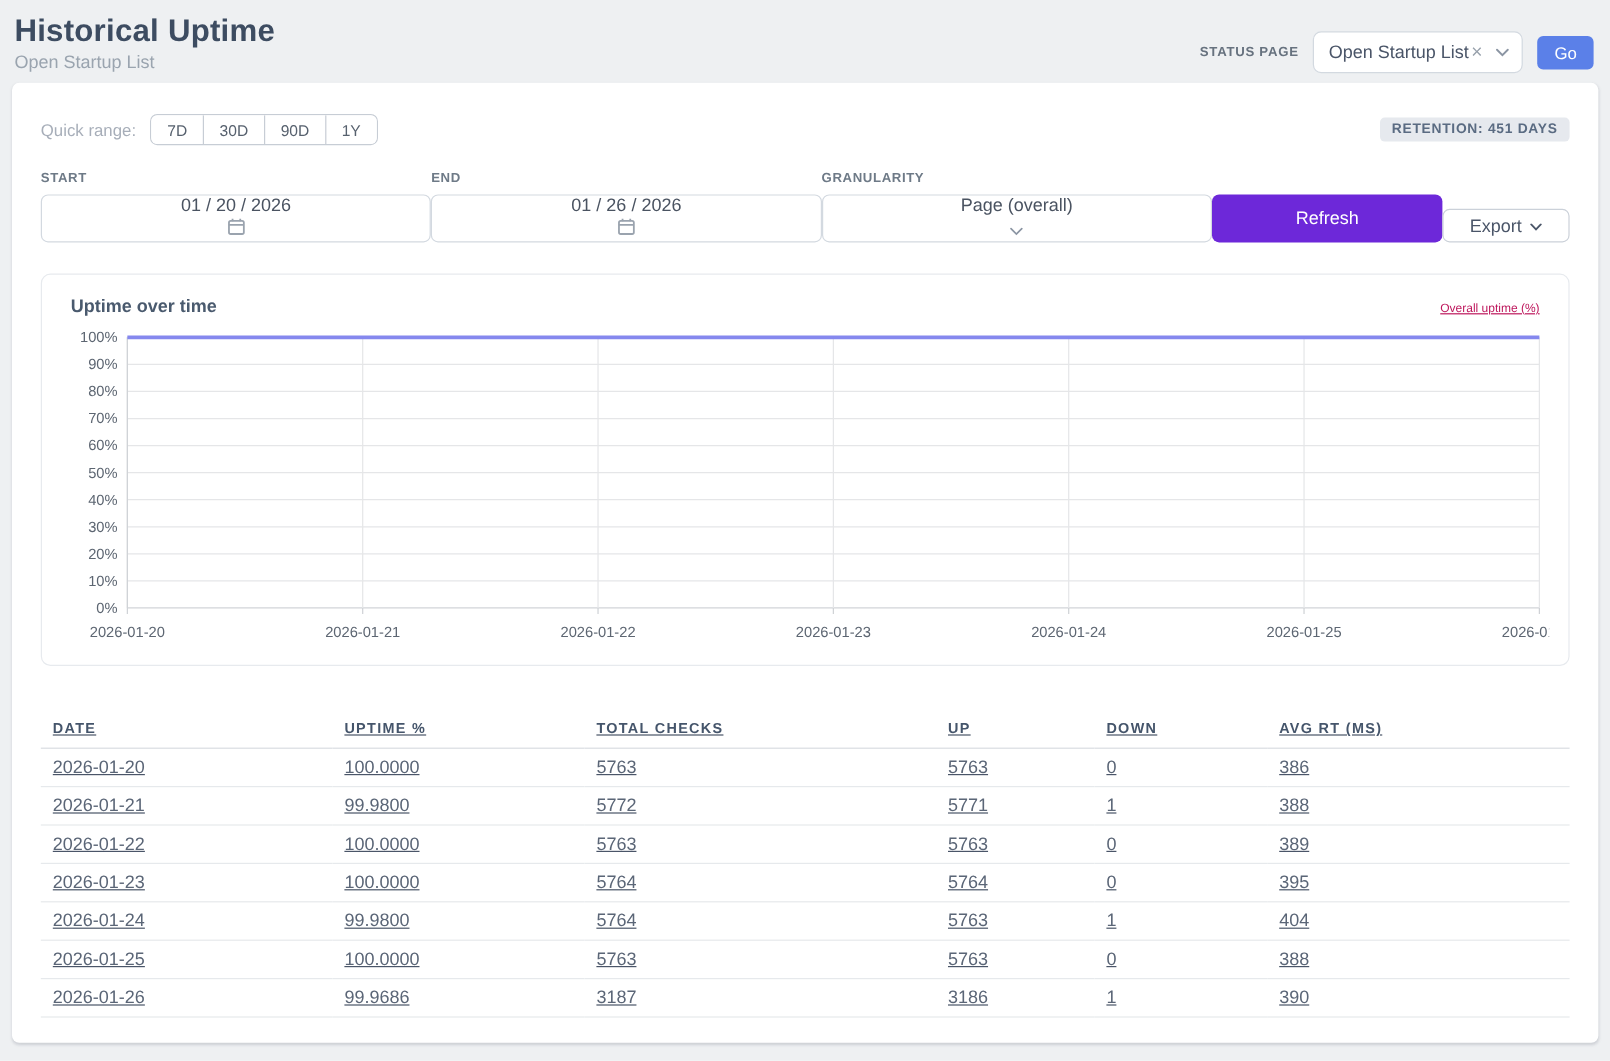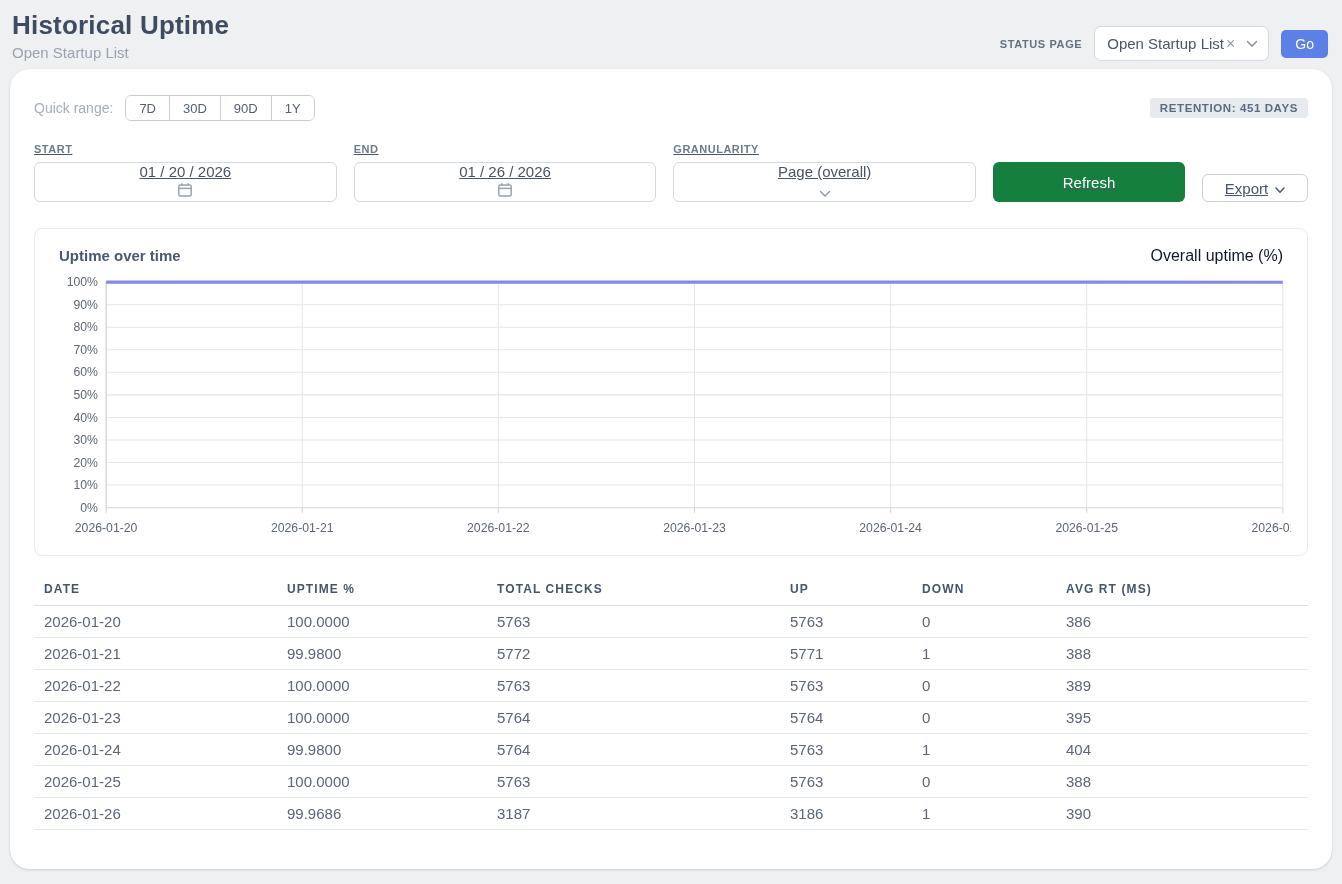--- a/index.html
+++ b/index.html
@@ -25,73 +25,73 @@
     font-size: 15px; color: #4a5568; cursor: pointer; gap: 2px;
   }
   .status-select .clear { color: #97a0ab; font-size: 16px; line-height: 1; cursor: pointer; }
   .status-select .chev { margin-left: 9px; display: flex; }
   .go-btn {
     background: #5b80e8; color: #fff; border: none; border-radius: 5px;
     font-size: 14px; padding: 6px 14px; cursor: pointer; font-family: inherit;
   }
   
   .panel {
-    background: #fff; margin: 0 10px; border-radius: 20px;
+    background: #fff; margin: 0 10px; border-radius: 6px;
     box-shadow: 0 1px 3px rgba(30,40,60,.10), 0 1px 2px rgba(30,40,60,.06);
     padding: 26px 24px 22px 24px; height: 800px;
   }
   
   .quick-row { display: flex; align-items: center; }
   .quick-label { font-size: 14px; color: #a7aeb9; margin-right: 12px; }
   .segmented {
     display: inline-flex; border: 1px solid #c7cdd5; border-radius: 6px;
     overflow: hidden; background: #fff; height: 26px;
   }
   .segmented button {
     border: none; background: #fff; padding: 0 13px; font-size: 13px;
     color: #57616e; border-left: 1px solid #c7cdd5; cursor: pointer; font-family: inherit;
   }
   .segmented button:first-child { border-left: none; }
   .badge {
     margin-left: auto; background: #e6e9ee; color: #5a6b82; font-size: 11.5px;
     font-weight: 700; letter-spacing: .6px; border-radius: 4px; padding: 4px 10px;
   }
   
-  .fields-row { display: flex; align-items: flex-end; gap: 17px; margin-top: 22px; text-decoration: underline; }
+  .fields-row { display: flex; align-items: flex-end; margin-top: 22px; }
   .field { flex: 1; }
   .field label {
     display: block; font-size: 11px; font-weight: 700; color: #6e7a87;
     letter-spacing: .5px; margin-bottom: 7px;
   }
   .input {
     display: flex; align-items: center; justify-content: space-between;
     height: 40px; border: 1px solid #d3d9e0; border-radius: 6px;
     padding: 0 12px; font-size: 15px; color: #4a5361; background: #fff; cursor: pointer; flex-direction: column;
   }
   .refresh-btn {
-    width: 192px; height: 40px; background: #15803d; color: #fff; border: none;
+    width: 192px; height: 40px; background: #6d28d9; color: #fff; border: none;
     border-radius: 6px; font-size: 15px; cursor: pointer; font-family: inherit;
   }
   .export-btn {
     width: 106px; height: 28px; background: #fff; color: #4a5568;
     border: 1px solid #cbd1d9; border-radius: 6px; font-size: 15px; cursor: pointer;
     font-family: inherit; display: flex; align-items: center; justify-content: center; gap: 7px;
   }
   
   .chart-card {
     border: 1px solid #e7eaee; border-radius: 8px; margin-top: 26px;
     padding: 18px 16px 9px 16px; background: #fff;
   }
   .chart-head { display: flex; justify-content: space-between; align-items: baseline; padding: 0 8px; }
   .chart-title { font-size: 15px; font-weight: 700; color: #4a5a6e; }
-  .chart-legend { font-size: 16px; color: #0f172a; }
+  .chart-legend { font-size: 10px; color: #be185d; text-decoration: underline; }
   .chart-body { margin-top: 12px; }
   .chart-body svg { width: 100%; display: block; font-family: "Liberation Sans", sans-serif; }
   
-  .uptime-table { width: 100%; border-collapse: collapse; margin-top: 20px; }
+  .uptime-table { width: 100%; border-collapse: collapse; margin-top: 39px; text-decoration: underline; }
   .uptime-table th {
     text-align: left; font-size: 12px; font-weight: 700; color: #45556b;
     letter-spacing: 1.1px; padding: 6px 10px 9px 10px; border-bottom: 1px solid #d9dde2;
     white-space: nowrap;
   }
   .uptime-table td {
     font-size: 15px; color: #5b6677; padding: 7px 10px;
     border-bottom: 1px solid #e6e9ec; white-space: nowrap;
   }
 </style>

